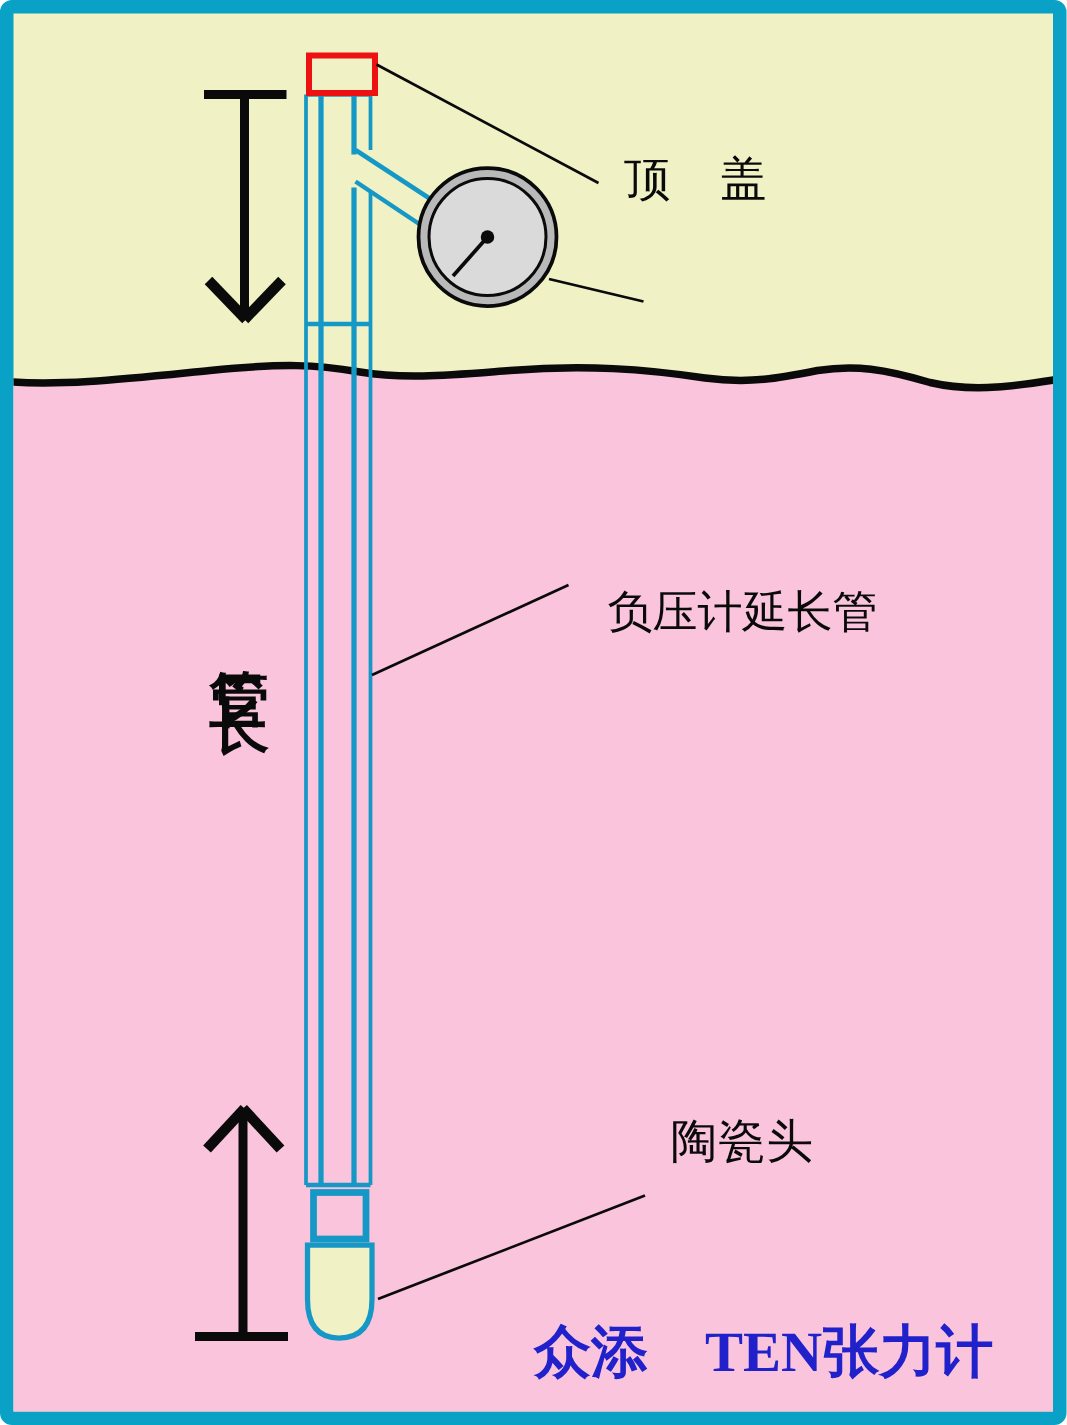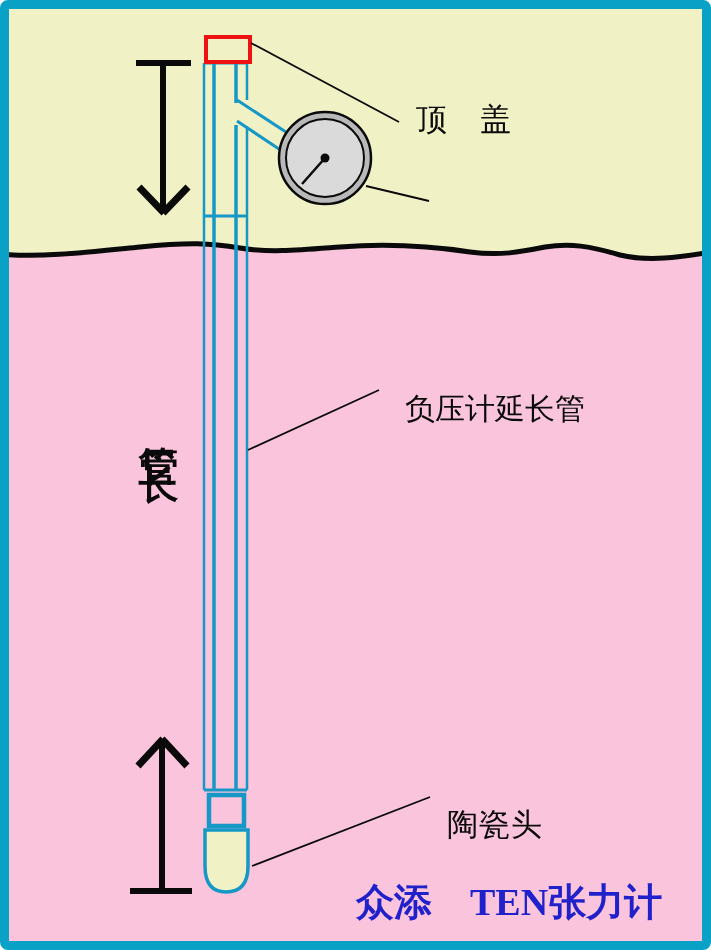--- a/index.html
+++ b/index.html
@@ -131,18 +131,18 @@
       <line x1="248" y1="450" x2="379" y2="390"></line>
       <line x1="252" y1="866" x2="430" y2="797"></line>
     </g>
   </svg>
 
   <div class="label" style="left:407px;top:95px;">顶　盖</div>
 
 
   <div class="label label-extension" style="left:396px;top:357px;margin-top:28px;">负压计延长管</div>
 
-  <div class="label" style="left:438px;top:800px;font-family:Liberation Serif, serif;">陶瓷头</div>
+  <div class="label" style="left:438px;top:736px;font-family:Liberation Serif, serif;">陶瓷头</div>
 
   <div class="tube-length">管长L</div>
 
   <div class="brand">众添　TEN张力计</div>
 </div>
 
 </body></html>

